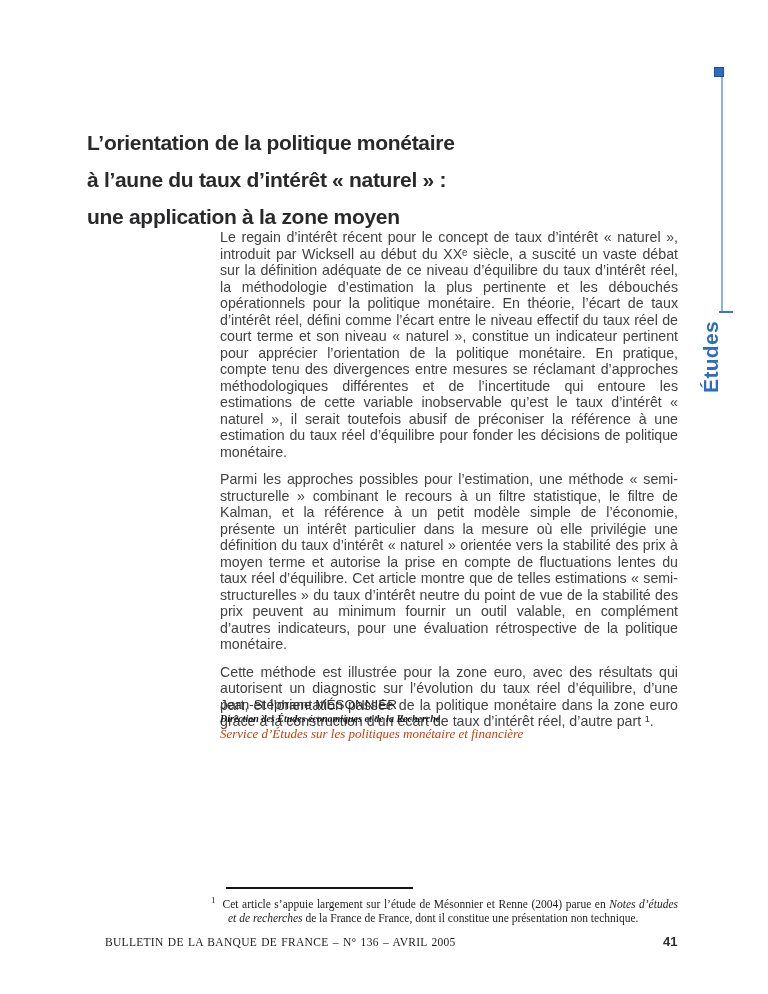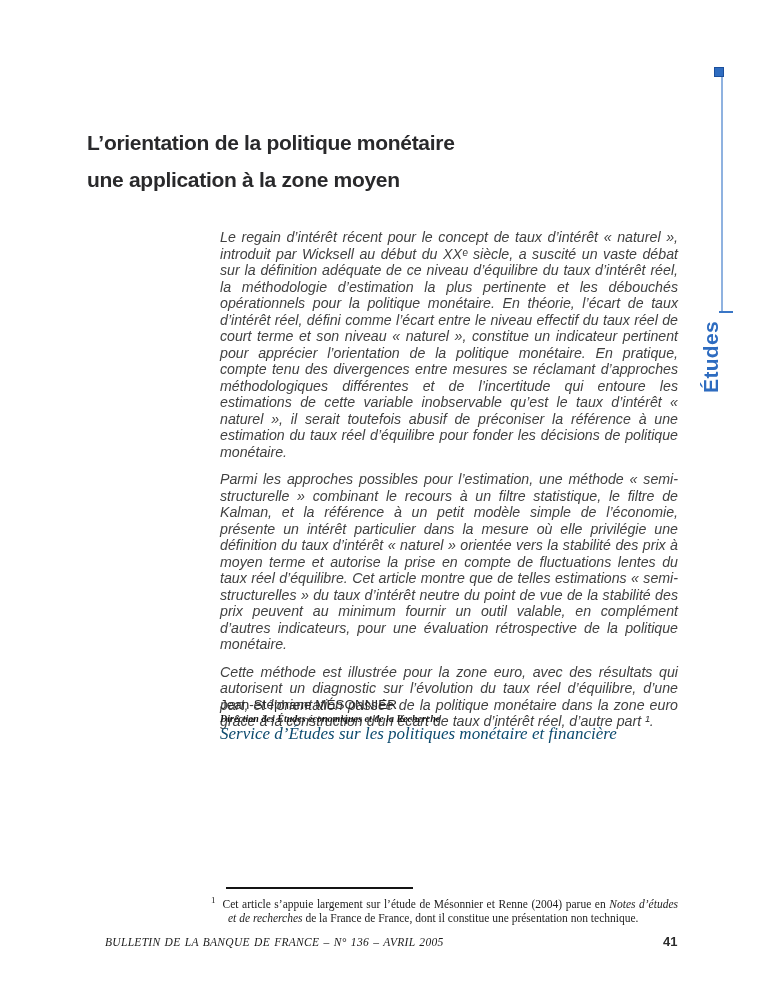--- a/index.html
+++ b/index.html
@@ -32,74 +32,75 @@
   
   .title{
     position:absolute;left:87px;top:124px;margin:0;
     font-weight:bold;font-size:21px;line-height:37px;
     letter-spacing:-0.3px;color:#29292b;
   }
   .title-line{display:block;white-space:nowrap;}
   
   .abstract{
     position:absolute;left:220px;top:229px;width:458px;
-    font-style:italic;font-size:14.2px;line-height:16.5px;
+    font-size:14.2px;line-height:16.5px;
     text-align:justify;color:#414141;
   }
   .abstract p{margin:0 0 11px 0;}
   .abstract p:last-child{margin-bottom:0;}
   
   .byline{
     position:absolute;left:220px;top:697px;width:458px;
     text-align:left;
   }
   .author{font-size:13.5px;line-height:15px;color:#2b2b2b;}
   .aff1{
     font-family:"Liberation Serif",serif;font-weight:bold;font-style:italic;
     font-size:10px;line-height:14.5px;color:#141414;
   }
   .aff2{
     font-family:"Liberation Serif",serif;font-style:italic;
-    font-size:17px;line-height:14.5px;color:#0c4a6e;
+    font-size:13px;line-height:14.5px;color:#c2410c;
   }
   
   .fn-rule{
     position:absolute;left:226px;top:887px;width:187px;height:2px;
     background:#141414;
   }
   .footnote{
     position:absolute;left:211px;top:893px;width:467px;
     font-family:"Liberation Serif",serif;font-size:11.5px;line-height:14.5px;
     color:#1c1c1c;text-align:justify;
     padding-left:17px;text-indent:-17px;box-sizing:border-box;
   }
   .fn-marker{margin-right:7px;font-size:9px;}
   
   .footer-left{
     position:absolute;left:105px;top:936px;
     font-family:"Liberation Serif",serif;font-size:11.5px;
-    letter-spacing:0.3px;word-spacing:1px;color:#1b1b1b;white-space:nowrap;font-style:italic;
+    letter-spacing:0.3px;word-spacing:1px;color:#1b1b1b;white-space:nowrap;
   }
   .page-number{
     position:absolute;left:663px;top:934px;
     font-weight:bold;font-size:13px;color:#2b2b2b;
   }
 </style>
 </head>
 <body>
 
 <div class="page">
 
   <div class="decor-square"></div>
   <div class="decor-vline"></div>
   <div class="decor-dash"></div>
   <div class="etudes">Études</div>
 
   <h1 class="title">
       <span class="title-line">L’orientation de la politique monétaire</span>
+      <span class="title-line">à l’aune du taux d’intérêt « naturel » :</span>
       <span class="title-line">une application à la zone moyen</span>
     </h1>
 
   <div class="abstract">
       <p>Le regain d’intérêt récent pour le concept de taux d’intérêt « naturel », introduit par Wicksell au début du XXᵉ siècle, a suscité un vaste débat sur la définition adéquate de ce niveau d’équilibre du taux d’intérêt réel, la méthodologie d’estimation la plus pertinente et les débouchés opérationnels pour la politique monétaire. En théorie, l’écart de taux d’intérêt réel, défini comme l’écart entre le niveau effectif du taux réel de court terme et son niveau « naturel », constitue un indicateur pertinent pour apprécier l’orientation de la politique monétaire. En pratique, compte tenu des divergences entre mesures se réclamant d’approches méthodologiques différentes et de l’incertitude qui entoure les estimations de cette variable inobservable qu’est le taux d’intérêt « naturel », il serait toutefois abusif de préconiser la référence à une estimation du taux réel d’équilibre pour fonder les décisions de politique monétaire.</p>
       <p>Parmi les approches possibles pour l’estimation, une méthode « semi-structurelle » combinant le recours à un filtre statistique, le filtre de Kalman, et la référence à un petit modèle simple de l’économie, présente un intérêt particulier dans la mesure où elle privilégie une définition du taux d’intérêt « naturel » orientée vers la stabilité des prix à moyen terme et autorise la prise en compte de fluctuations lentes du taux réel d’équilibre. Cet article montre que de telles estimations « semi-structurelles » du taux d’intérêt neutre du point de vue de la stabilité des prix peuvent au minimum fournir un outil valable, en complément d’autres indicateurs, pour une évaluation rétrospective de la politique monétaire.</p>
       <p>Cette méthode est illustrée pour la zone euro, avec des résultats qui autorisent un diagnostic sur l’évolution du taux réel d’équilibre, d’une part, et l’orientation passée de la politique monétaire dans la zone euro grâce à la construction d’un écart de taux d’intérêt réel, d’autre part ¹.</p>
     </div>
 
   <div class="byline">

